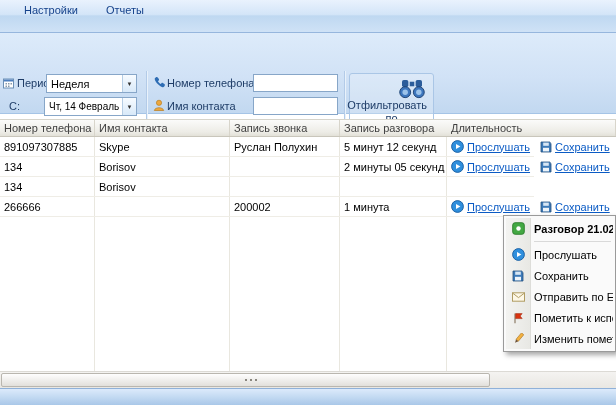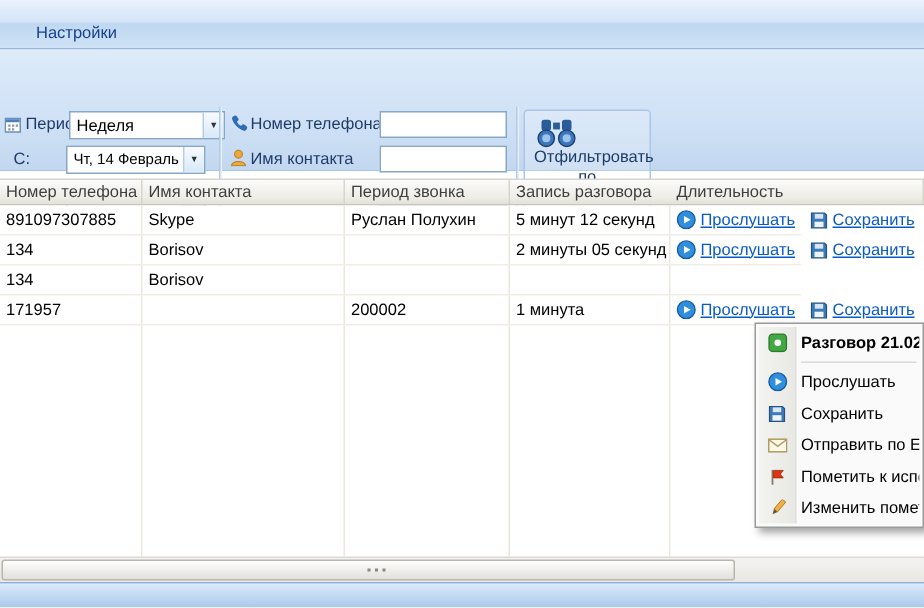--- a/index.html
+++ b/index.html
@@ -3,41 +3,41 @@
 <meta charset="utf-8">
 <style>
   html,body{margin:0;padding:0;}
   body{width:616px;height:405px;position:relative;overflow:hidden;background:#fff;
        font-family:"Liberation Sans",sans-serif;font-size:11px;color:#000;}
   .app{position:absolute;inset:0;}
 
   
   .menubar{position:absolute;left:0;top:0;width:616px;height:33px;box-sizing:border-box;
     background:linear-gradient(180deg,#e9f2fd 0%,#d4e5f8 45%,#bfd8f1 50%,#cfe2f6 100%);
-    border-bottom:1px solid #96b6dd;display:flex;align-items:flex-end;padding-left:12px;gap:4px;}
+    border-bottom:1px solid #96b6dd;display:flex;align-items:flex-start;padding-left:12px;gap:4px;}
   .menu-tab{padding:4px 12px;color:#15428b;border-radius:2px;cursor:default;}
 
   
   .ribbon{position:absolute;left:0;top:33px;width:616px;height:81px;box-sizing:border-box;
     background:linear-gradient(180deg,#ddebfa 0%,#d1e2f6 55%,#c2d8f0 100%);
     border-bottom:1px solid #a5c4e6;}
   .r-label{position:absolute;color:#1e3c67;white-space:nowrap;}
   .ico{position:absolute;}
   .combo{position:absolute;height:19px;background:#fff;border:1px solid #87a6c8;box-sizing:border-box;
     display:flex;align-items:stretch;overflow:hidden;}
   .combo .val{flex:1;display:flex;align-items:center;padding-left:4px;white-space:nowrap;overflow:hidden;}
   .combo.datec .val{font-size:10px;}
   .combo .arrow{width:13px;display:flex;align-items:center;justify-content:center;font-size:6px;color:#333;
     background:linear-gradient(180deg,#f7fbff,#d8e9f9);border-left:1px solid #b6cde4;}
   .tinput{position:absolute;height:18px;width:85px;border:1px solid #87a6c8;background:#fff;
     box-sizing:border-box;font:inherit;padding:0 3px;}
   .vsep{position:absolute;top:38px;height:70px;width:0;border-left:1px solid #b3cbe8;border-right:1px solid #e9f2fb;}
   .filter-btn{position:absolute;left:349px;top:40px;width:85px;height:67px;box-sizing:border-box;
     background:rgba(255,255,255,0.22);border:1px solid #aac6e6;border-radius:3px;
-    display:flex;flex-direction:column;align-items:flex-start;justify-content:flex-start;padding-top:5px;
+    display:flex;flex-direction:column;align-items:flex-end;justify-content:flex-start;padding-top:5px;
     font:inherit;color:#1e3c67;cursor:default;}
   .filter-btn span{line-height:13px;}
 
   
   .thead{position:absolute;left:0;top:119px;width:616px;height:18px;box-sizing:border-box;
     display:grid;grid-template-columns:95px 135px 110px 107px 169px;
     background:linear-gradient(180deg,#fbfbfa 0%,#edece6 75%,#e3e1d8 100%);
     border-top:1px solid #d6d4cb;border-bottom:1px solid #c9c6bb;}
   .thead .th{display:flex;align-items:center;padding-left:4px;border-right:1px solid #d8d5cb;
     color:#3f3f3f;white-space:nowrap;overflow:hidden;box-sizing:border-box;}
@@ -71,35 +71,36 @@
   .statusbar{position:absolute;left:0;top:388px;width:616px;height:17px;box-sizing:border-box;
     background:linear-gradient(180deg,#dceafb 0%,#c3daf2 50%,#a9c7e8 100%);border-top:1px solid #8fb1d9;}
 </style>
 </head>
 <body>
 
 <div class="app">
 
   <div class="menubar">
     <span class="menu-tab">Настройки</span>
+    <span class="menu-tab">Отчеты</span>
   </div>
 
   <div class="ribbon">
 
     <svg class="ico" style="left:3px;top:44px" width="11" height="12" viewBox="0 0 11 12">
       <rect x="0.5" y="2" width="10" height="9" fill="#fff" stroke="#6b8fb5"></rect>
       <rect x="1" y="2.5" width="9" height="2" fill="#4d7fbe"></rect>
       <rect x="2.5" y="6" width="1.5" height="1.5" fill="#8899aa"></rect>
         <rect x="5" y="6" width="1.5" height="1.5" fill="#8899aa"></rect>
       <rect x="7.5" y="6" width="1.5" height="1.5" fill="#8899aa"></rect>
         <rect x="2.5" y="8.5" width="1.5" height="1.5" fill="#8899aa"></rect>
       <rect x="5" y="8.5" width="1.5" height="1.5" fill="#8899aa"></rect>
     </svg>
     <span class="r-label" style="left:17px;top:44px">Период</span>
-    <div class="combo" style="left:46px;top:41px;width:104px">
+    <div class="combo" style="left:46px;top:41px;width:91px">
       <span class="val">Неделя</span>
       <span class="arrow">▼</span>
     </div>
 
     <span class="r-label" style="left:9px;top:67px">С:</span>
     <div class="combo datec" style="left:44px;top:64px;width:93px">
       <span class="val">Чт, 14 Февраль 201</span>
       <span class="arrow">▼</span>
     </div>
 
@@ -140,21 +141,21 @@
         <circle cx="22.5" cy="14.5" r="3" fill="#9cc3ea"></circle>
       </svg>
       <span>Отфильтровать</span>
       <span>по параметрам</span>
     </button>
   </div>
 
   <div class="thead">
     <div class="th">Номер телефона</div>
     <div class="th">Имя контакта</div>
-    <div class="th">Период звонка</div>
+    <div class="th">Запись звонка</div>
     <div class="th" style="border-right:none">Запись разговора</div>
     <div class="th">Длительность</div>
   </div>
 
   <div class="tbody">
     <div class="vline" style="left:94px"></div>
     <div class="vline" style="left:229px"></div>
     <div class="vline" style="left:339px"></div>
     <div class="vline" style="left:446px"></div>
 
@@ -208,21 +209,21 @@
 
     <div class="trow">
       <div class="td">134</div>
       <div class="td">Borisov</div>
       <div class="td"></div>
       <div class="td"></div>
       <div class="td td-rec"></div>
     </div>
 
     <div class="trow">
-      <div class="td">171957</div>
+      <div class="td">266666</div>
       <div class="td"></div>
       <div class="td">200002</div>
       <div class="td">1 минута</div>
       <div class="td td-rec">
         <span class="lnk">
           <svg width="13" height="13" viewBox="0 0 13 13">
               <circle cx="6.5" cy="6.5" r="5.9" fill="#2f8fdd" stroke="#155a9e" stroke-width="0.9"></circle>
               <path d="M5 4 L9.4 6.5 L5 9 Z" fill="#fff"></path>
             </svg>
           <span class="lnk-text">Прослушать</span>

